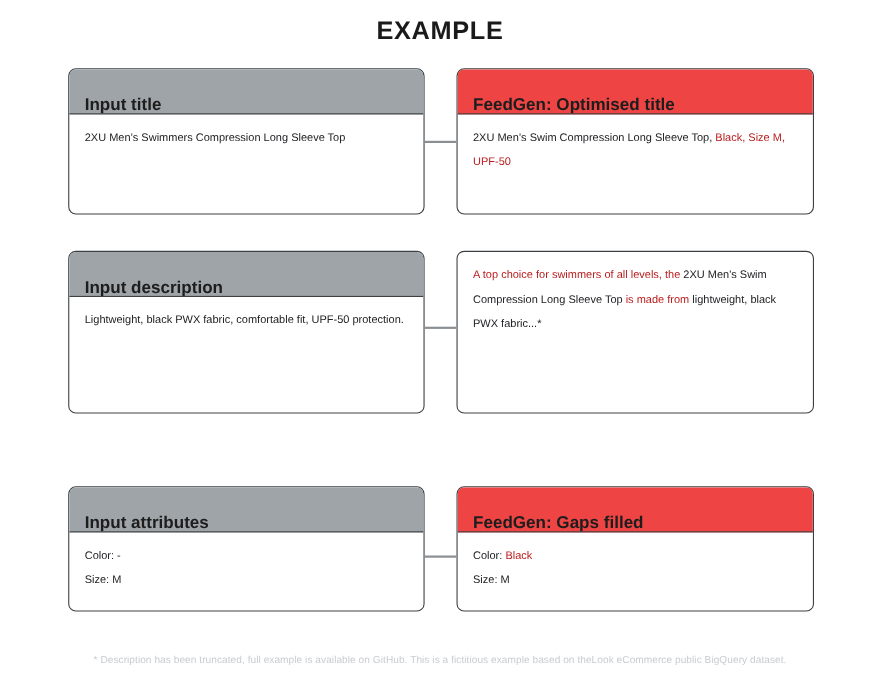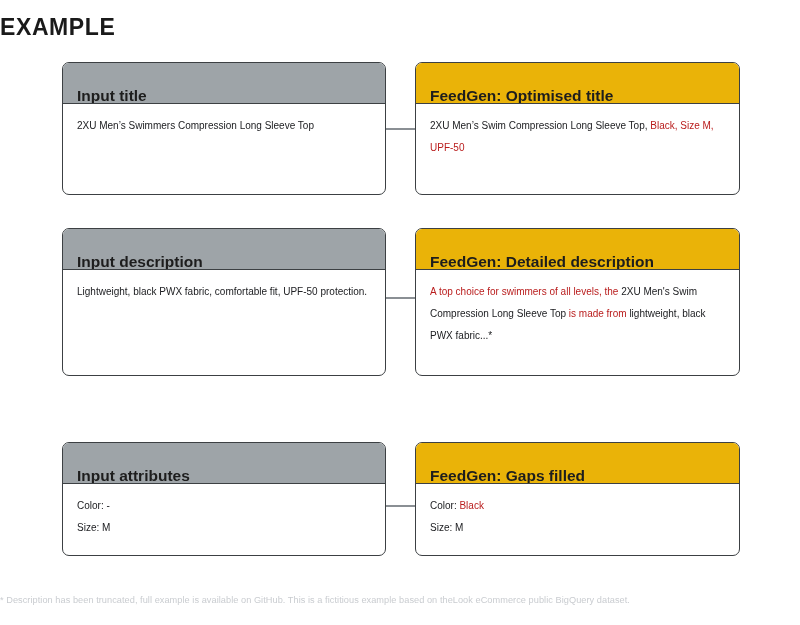--- a/index.html
+++ b/index.html
@@ -15,20 +15,21 @@
     color: #202124;
     overflow: hidden;
     position: relative;
   }
 
   #page-title {
     position: absolute;
     top: 14px;
     left: 0;
     width: 800px;
+    text-align: center;
     font-size: 23px;
     font-weight: bold;
     letter-spacing: 0.6px;
     color: #1a1a1a;
   }
 
   
   .card {
     position: absolute;
     box-sizing: border-box;
@@ -43,21 +44,21 @@
     line-height: 41px;
     padding: 12px 14px;
     font-size: 15.5px;
     font-weight: bold;
     color: #1d1d1d;
     border-bottom: 1.4px solid #3c4043;
     white-space: nowrap;
     overflow: hidden;
   }
   .card.input  .card-header { background: #9ea4a8; }
-  .card.output .card-header { background: #eab308; }
+  .card.output .card-header { background: #ef4444; }
 
   .card-body {
     box-sizing: border-box;
     padding: 11px 14px 10px 14px;
     font-size: 10px;
     line-height: 22px;
     color: #202124;
     word-wrap: break-word;
   }
   .hl {
@@ -82,20 +83,21 @@
   .conn1 { left: 386px; width: 29px; top: 128px; }
   .conn2 { left: 386px; width: 29px; top: 297px; }
   .conn3 { left: 386px; width: 29px; top: 505px; }
 
   
   #footnote {
     position: absolute;
     top: 594px;
     left: 0;
     width: 800px;
+    text-align: center;
     font-size: 9.2px;
     line-height: 13px;
     color: #c9ccd0;
     letter-spacing: 0.05px;
   }
 </style>
 </head>
 <body>
 
 <div id="page-title">EXAMPLE</div>
@@ -111,21 +113,20 @@
 </div>
 
 <div class="connector conn1"></div>
 
 <div class="card input row2 col-left">
   <div class="card-header">Input description</div>
   <div class="card-body"><span>Lightweight, black PWX fabric, comfortable fit, UPF-50 protection.</span></div>
 </div>
 
 <div class="card output row2 col-right">
-  <div class="card-header">FeedGen: Detailed description</div>
   <div class="card-body"><span class="hl">A top choice for swimmers of all levels, the </span><span>2XU Men's Swim Compression Long Sleeve Top </span><span class="hl">is made from </span><span>lightweight, black PWX fabric...*</span></div>
 </div>
 
 <div class="connector conn2"></div>
 
 <div class="card input row3 col-left">
   <div class="card-header">Input attributes</div>
   <div class="card-body"><span>Color: -</span><br><span>Size: M</span></div>
 </div>
 

